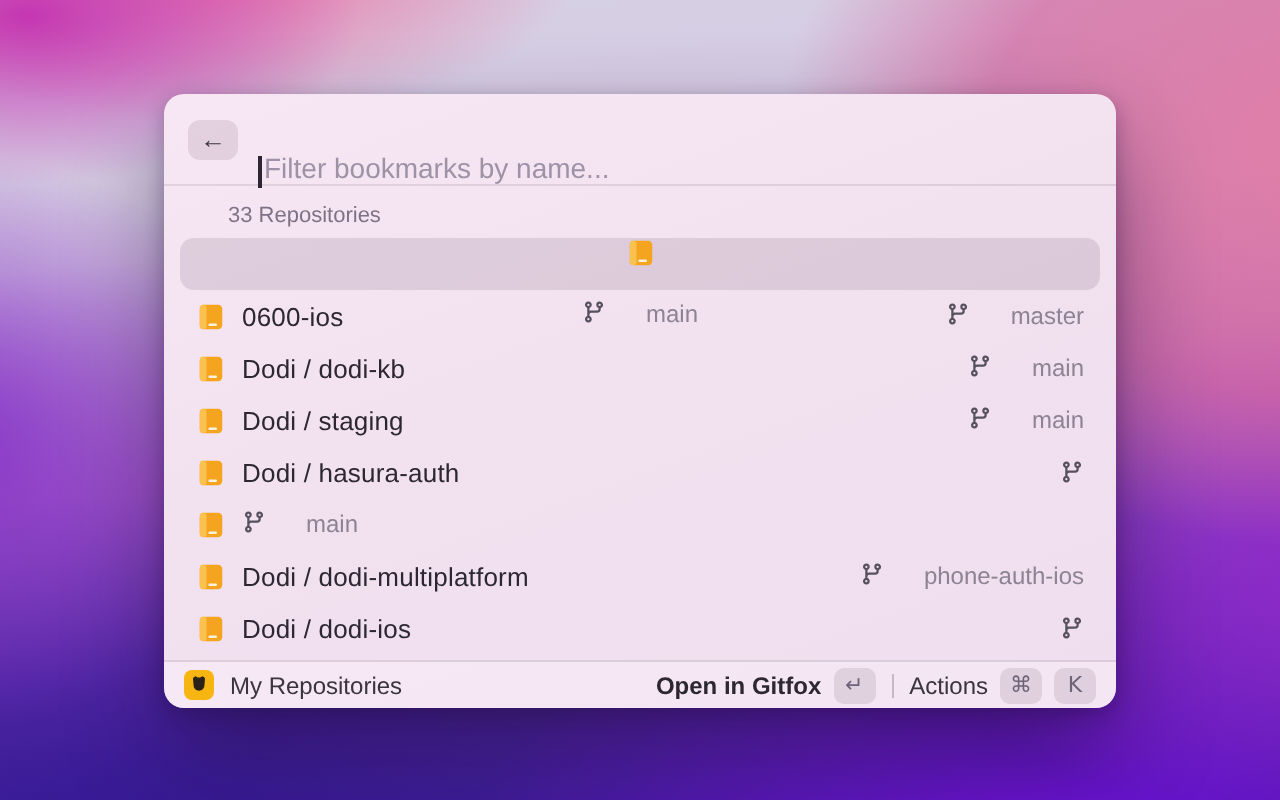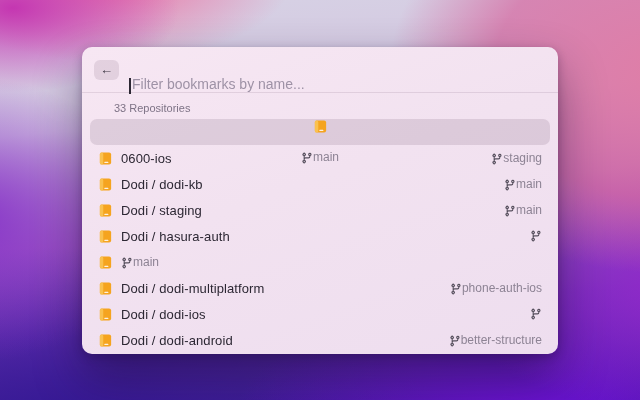--- a/index.html
+++ b/index.html
@@ -35,21 +35,21 @@
                  font-family:inherit; font-size:14px; color:#2c2733; padding-left:3px; }
   input.search::placeholder { color:#9e92a6; opacity:1; }
   .section-label { font-size:11px; color:#7e7386; padding:9px 32px 5px; }
   .list { flex:1 1 auto; overflow:hidden; padding:0 8px; }
   .row { height:26px; display:flex; align-items:center; gap:8px; padding:0 8px; border-radius:7px; }
   .row.selected { background:rgba(106,82,108,.16);flex-direction:column; }
   .repo-icon { flex:0 0 15px; height:15px; }
   .repo-icon svg { width:15px; height:15px; display:block; }
   .name { flex:1; font-size:13px; font-weight:500; color:#2c2733; white-space:nowrap;
           overflow:hidden; text-overflow:ellipsis; letter-spacing:.1px; }
-  .branch { display:flex; align-items:flex-end; gap:0; font-size:12px; color:#8d8394; white-space:nowrap; }
+  .branch { display:flex; align-items:flex-start; gap:20px; font-size:12px; color:#8d8394; white-space:nowrap; }
   .branch svg { width:12px; height:12px; fill:#57505e; display:block; }
   .footer { flex:0 0 24px; display:flex; align-items:center; gap:8px; padding:0 10px;
             border-top:1px solid rgba(90,60,95,.15); background:rgba(255,246,252,.35);
             font-size:12px; color:#3a3340; }
   .app-icon { width:15px; height:15px; border-radius:4px; background:#f7b511;
               display:flex; align-items:center; justify-content:center; }
   .app-icon svg { width:11px; height:11px; display:block; }
   .footer-right { margin-left:auto; display:flex; align-items:center; gap:8px; }
   .action-btn { display:flex; align-items:center; gap:6px; cursor:default; }
   .primary-label { font-weight:700; font-size:12px; color:#2c2733; }
@@ -99,21 +99,21 @@
         <rect x="2" y="1.5" width="12" height="13" rx="2.2" fill="#F5A41F"></rect>
         <rect x="2" y="1.5" width="3.6" height="13" rx="1.6" fill="#FAC14F"></rect>
         <rect x="6.6" y="11.4" width="4.6" height="1.4" rx="0.7" fill="#FFFFFF" opacity="0.85"></rect>
       </svg>
     </span>
     <span class="name">0600-ios</span>
     <span class="branch">
       <svg viewBox="0 0 16 16">
             <path d="M9.5 3.25a2.25 2.25 0 1 1 3 2.122V6A2.5 2.5 0 0 1 10 8.5H6a1 1 0 0 0-1 1v1.128a2.251 2.251 0 1 1-1.5 0V5.372a2.25 2.25 0 1 1 1.5 0v1.836A2.493 2.493 0 0 1 6 7h4a1 1 0 0 0 1-1v-.628A2.25 2.25 0 0 1 9.5 3.25Zm-6 0a.75.75 0 1 0 1.5 0 .75.75 0 0 0-1.5 0Zm8.25-.75a.75.75 0 1 0 0 1.5.75.75 0 0 0 0-1.5ZM4.25 12a.75.75 0 1 0 0 1.5.75.75 0 0 0 0-1.5Z"></path>
           </svg>
-      <span>staging</span>
+      <span>master</span>
     </span>
   </div>
       <div class="row">
     <span class="repo-icon">
       <svg viewBox="0 0 16 16">
         <rect x="2" y="1.5" width="12" height="13" rx="2.2" fill="#F5A41F"></rect>
         <rect x="2" y="1.5" width="3.6" height="13" rx="1.6" fill="#FAC14F"></rect>
         <rect x="6.6" y="11.4" width="4.6" height="1.4" rx="0.7" fill="#FFFFFF" opacity="0.85"></rect>
       </svg>
     </span>
@@ -213,14 +213,34 @@
     <span class="name">Dodi / dodi-android</span>
     <span class="branch">
       <svg viewBox="0 0 16 16">
             <path d="M9.5 3.25a2.25 2.25 0 1 1 3 2.122V6A2.5 2.5 0 0 1 10 8.5H6a1 1 0 0 0-1 1v1.128a2.251 2.251 0 1 1-1.5 0V5.372a2.25 2.25 0 1 1 1.5 0v1.836A2.493 2.493 0 0 1 6 7h4a1 1 0 0 0 1-1v-.628A2.25 2.25 0 0 1 9.5 3.25Zm-6 0a.75.75 0 1 0 1.5 0 .75.75 0 0 0-1.5 0Zm8.25-.75a.75.75 0 1 0 0 1.5.75.75 0 0 0 0-1.5ZM4.25 12a.75.75 0 1 0 0 1.5.75.75 0 0 0 0-1.5Z"></path>
           </svg>
       <span>better-structure</span>
     </span>
   </div>
     </div>
 
+  <div class="footer">
+    <div class="app-icon">
+      <svg viewBox="0 0 16 16">
+          <path fill="#2b2118" d="M3.6 3.2c.5-.9 1.4-1.6 2.1-1.6.4.5 1.3 1 2.3 1s1.9-.5 2.3-1c.7 0 1.6.7 2.1 1.6l-.5 5.3c-.2 2.1-1.8 3.6-3.9 3.6S4.3 10.6 4.1 8.5L3.6 3.2z"></path>
+        </svg>
+    </div>
+    <span>My Repositories</span>
+    <div class="footer-right">
+      <div class="action-btn">
+        <span class="primary-label">Open in Gitfox</span>
+        <span class="keycap">↵</span>
+      </div>
+      <div class="vdivider"></div>
+      <div class="action-btn">
+        <span>Actions</span>
+        <span class="keycap">⌘</span>
+        <span class="keycap">K</span>
+      </div>
+    </div>
+  </div>
 
 </div>
 
 </body></html>

